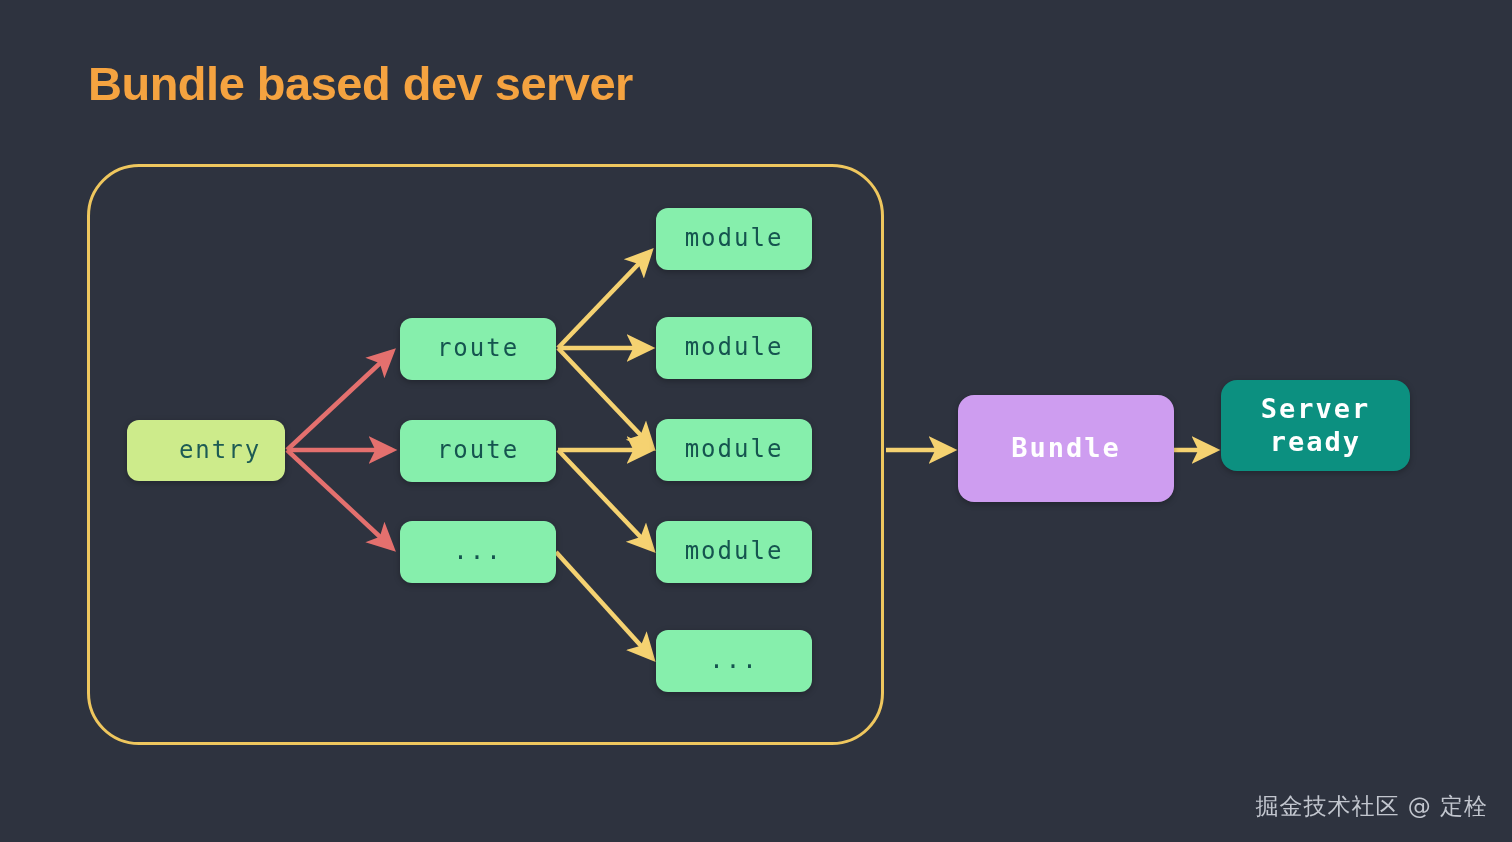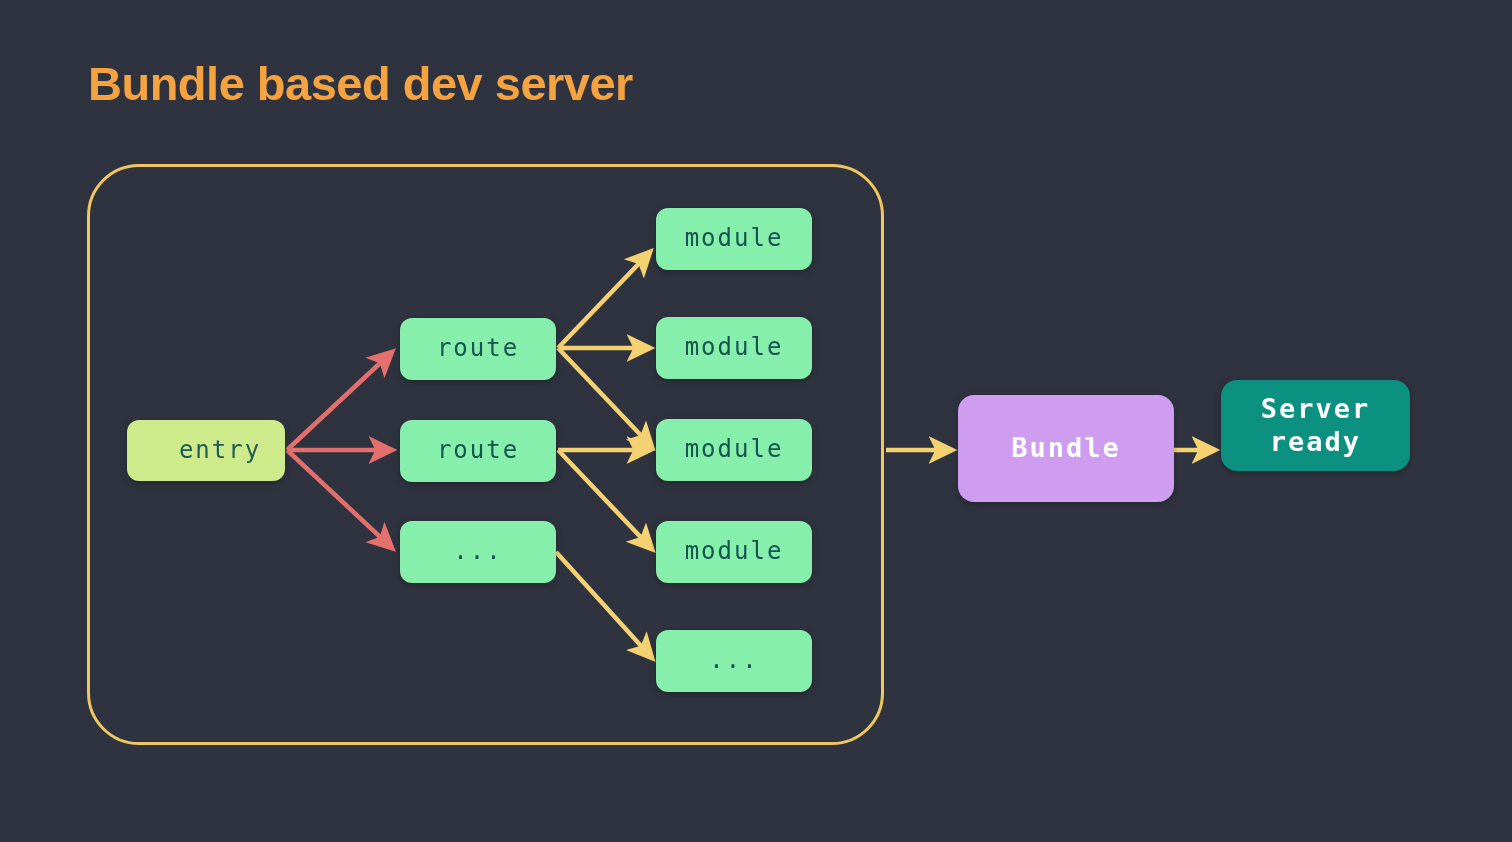--- a/index.html
+++ b/index.html
@@ -180,14 +180,15 @@
   <div class="node green" style="left:656px; top:317px; width:156px; height:62px;">module</div>
   <div class="node green" style="left:656px; top:419px; width:156px; height:62px;">module</div>
   <div class="node green" style="left:656px; top:521px; width:156px; height:62px;">module</div>
   <div class="node green" style="left:656px; top:630px; width:156px; height:62px;">...</div>
 
   <div class="node bundle" style="left:958px; top:395px; width:216px; height:107px;">Bundle</div>
 
   <div class="node server" style="left:1221px; top:380px; width:189px; height:91px;">Server
 ready</div>
 
+  <div id="watermark">掘金技术社区 @ 定栓</div>
 
 </div>
 
 </body></html>

